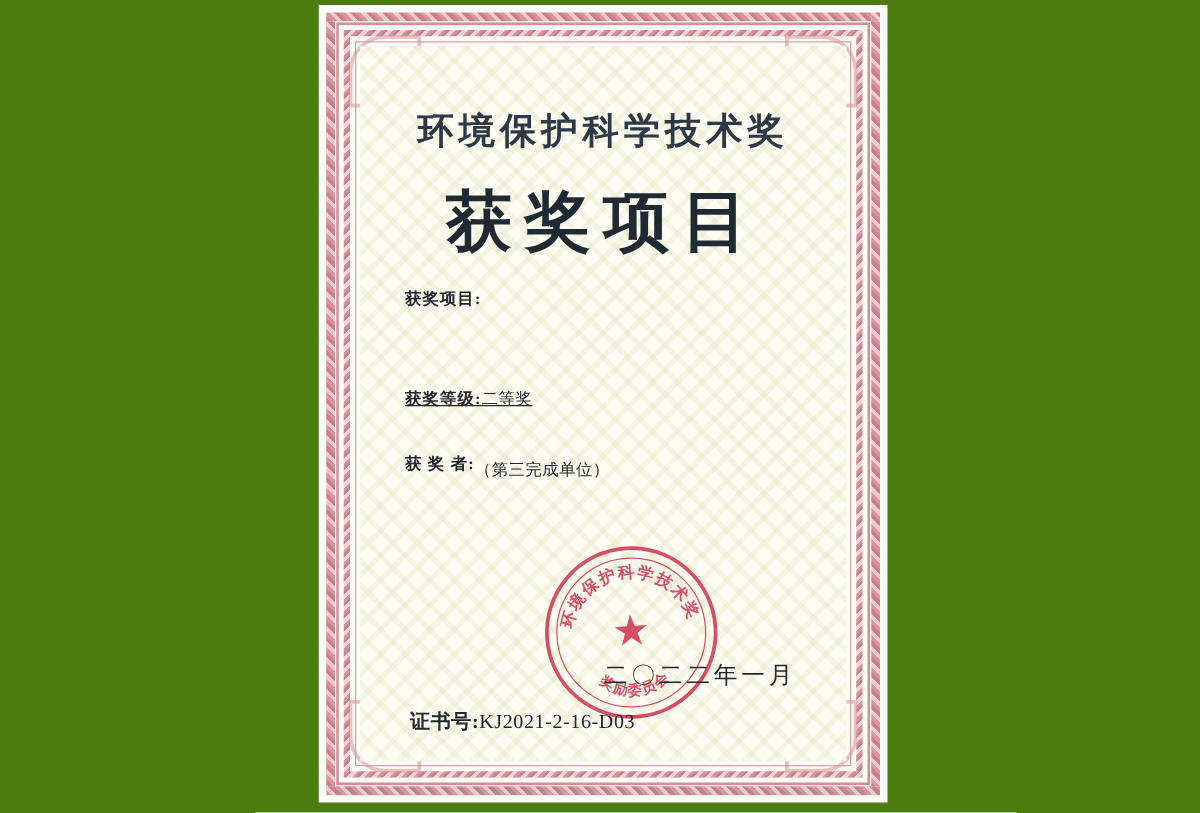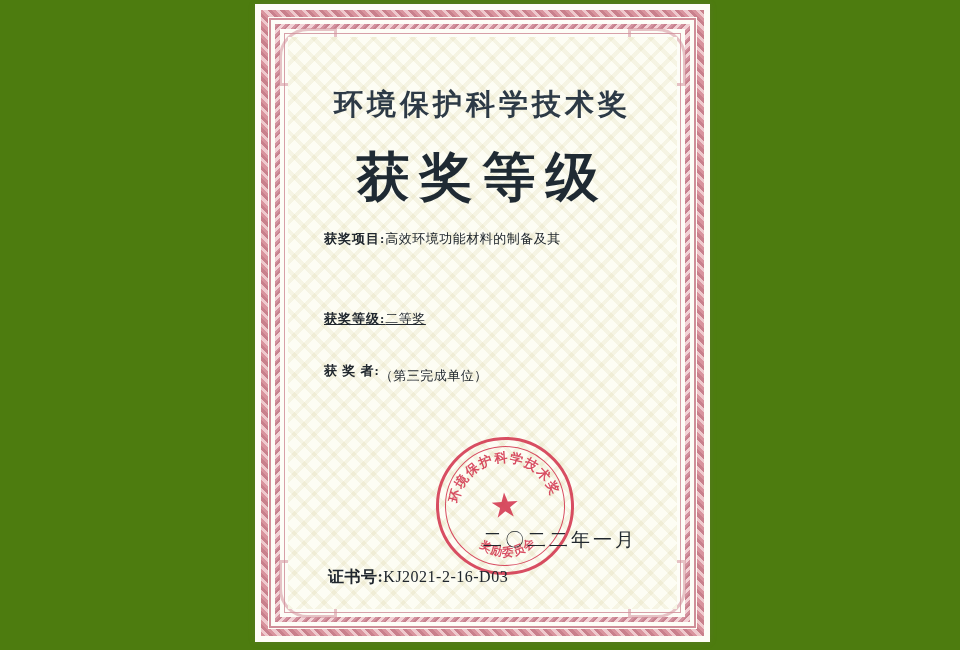--- a/index.html
+++ b/index.html
@@ -240,27 +240,26 @@
 
     <div class="corner tl"></div>
     <div class="corner tr"></div>
     <div class="corner bl"></div>
     <div class="corner br"></div>
 
     <div class="paper">
 
       <div class="title-main">环境保护科学技术奖</div>
 
-      <div class="title-sub">获奖等级</div>
+      <div class="title-sub">获奖项目</div>
 
       <div class="field" id="f-project">
         <div class="row">
           <span class="label">获奖项目:</span>
           <span class="value-block">
-            <span class="value">高效环境功能材料的制备及其</span>
           </span>
         </div>
       </div>
 
       <div class="field" id="f-level">
         <div class="row">
           <span class="label">获奖等级:</span>
           <span class="value">二等奖</span>
         </div>
       </div>

